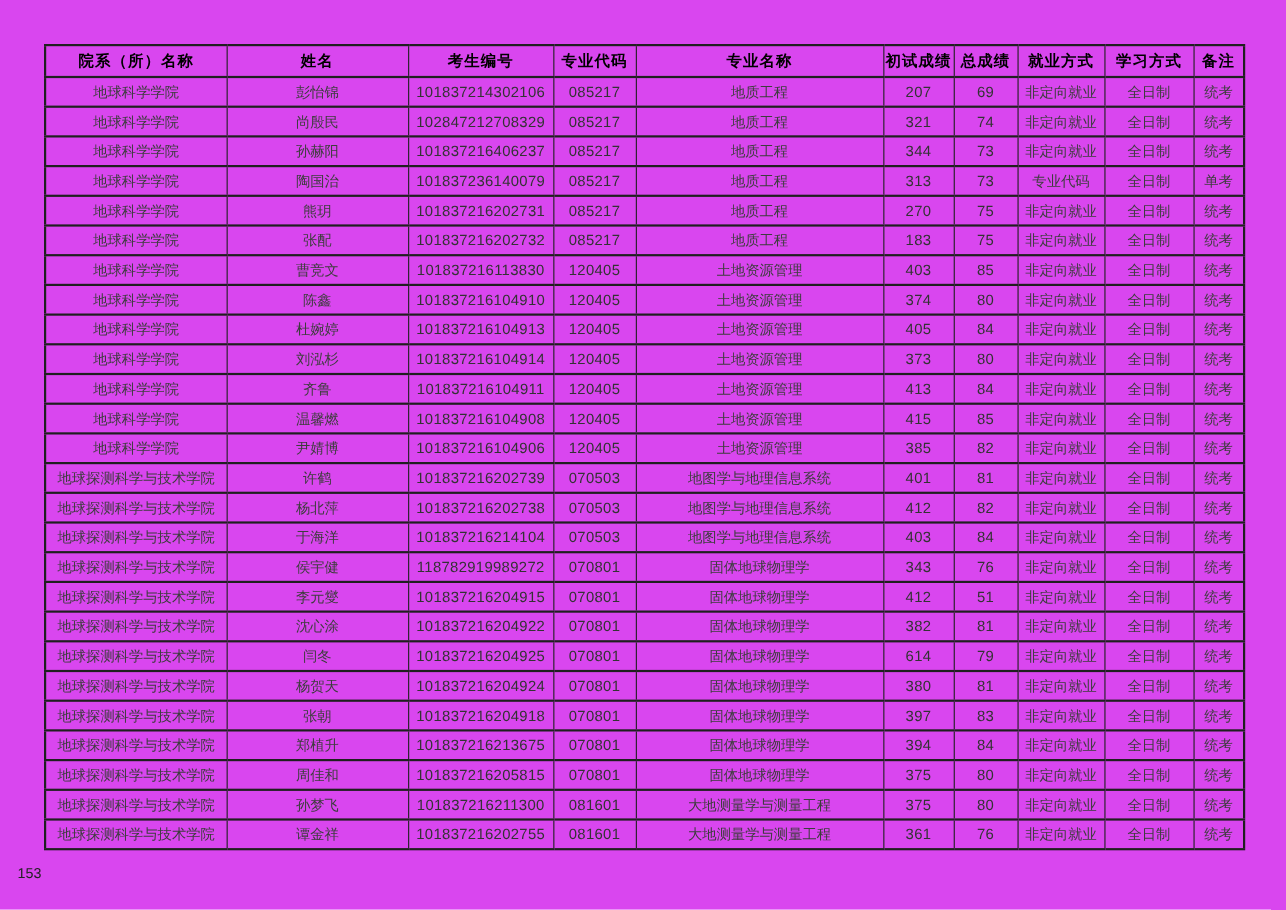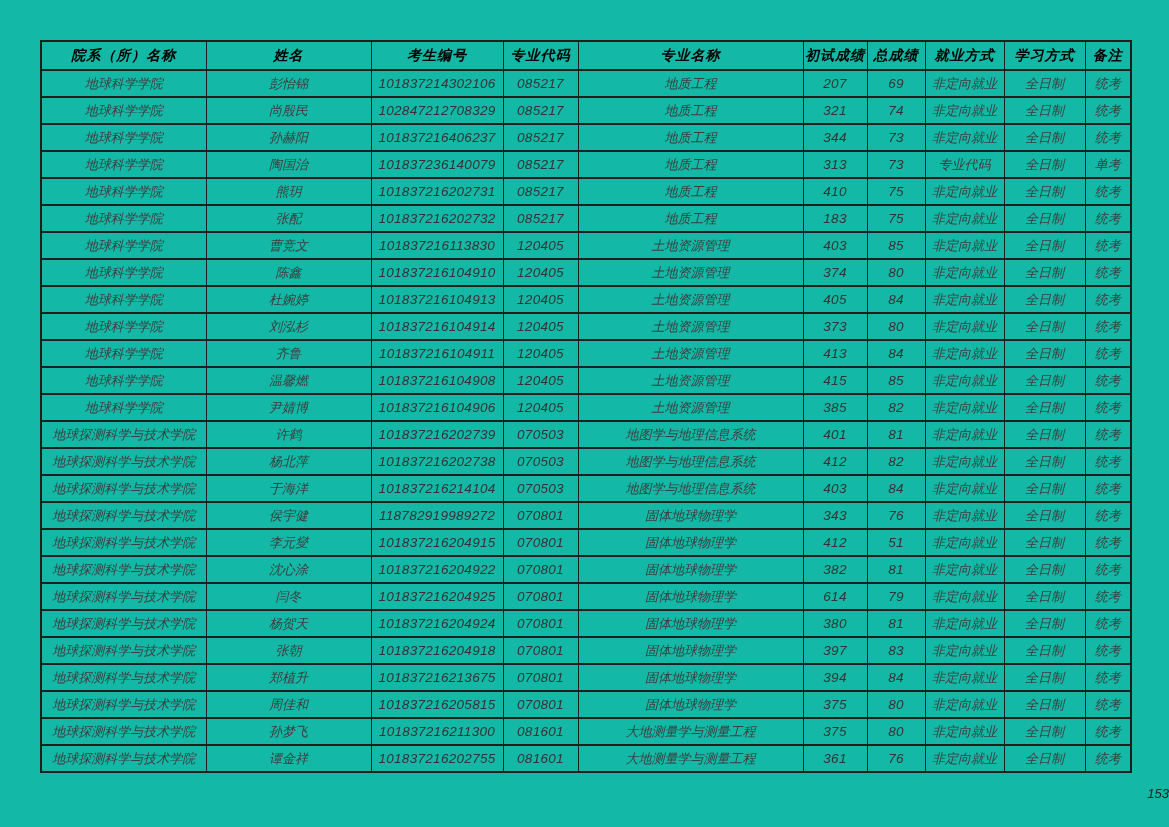--- a/index.html
+++ b/index.html
@@ -7,22 +7,21 @@
     width: 1169px;
     height: 827px;
     background: #ffffff;
     font-family: "Liberation Sans", sans-serif;
     overflow: hidden;
   }
   .page {
     position: relative;
     width: 1169px;
     height: 827px;
-    background: #14b8a6;
-    font-style: italic;
+    background: #d946ef;
   }
   table.roster {
     position: absolute;
     left: 40px;
     top: 40px;
     width: 1090px;
     border-collapse: collapse;
     table-layout: fixed;
     border: 2px solid #1f1f1f;
   }
@@ -51,21 +50,21 @@
   table.roster td.num {
     font-size: 13.5px;
     color: #333333;
     letter-spacing: 0.3px;
   }
   .page-number {
     position: absolute;
     left: 16px;
     right: 0;
     top: 786px;
-    text-align: right;
+    text-align: left;
     font-size: 13px;
     color: #222222;
   }
 </style>
 </head>
 <body>
 
 <div class="page">
   <table class="roster">
     <colgroup>
@@ -142,21 +141,21 @@
           <td>专业代码</td>
           <td>全日制</td>
           <td>单考</td>
         </tr>
         <tr>
           <td>地球科学学院</td>
           <td>熊玥</td>
           <td class="num">101837216202731</td>
           <td class="num">085217</td>
           <td>地质工程</td>
-          <td class="num">410</td>
+          <td class="num">270</td>
           <td class="num">75</td>
           <td>非定向就业</td>
           <td>全日制</td>
           <td>统考</td>
         </tr>
         <tr>
           <td>地球科学学院</td>
           <td>张配</td>
           <td class="num">101837216202732</td>
           <td class="num">085217</td>

